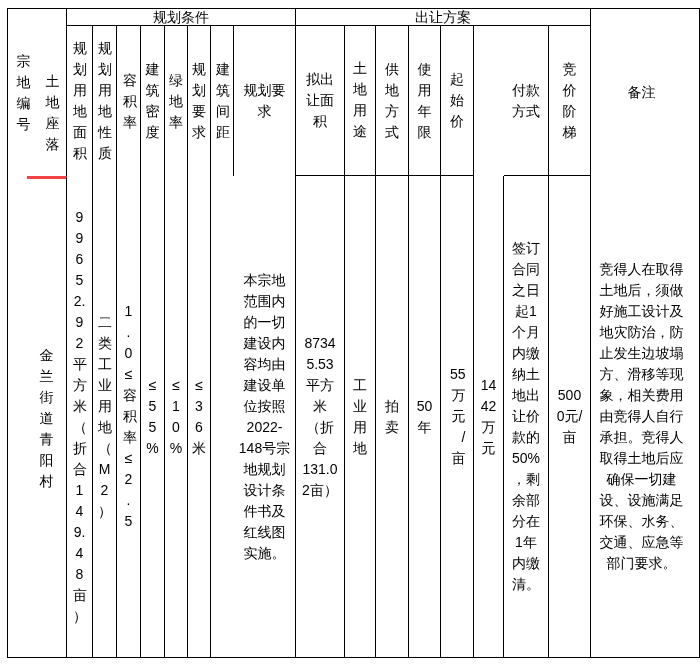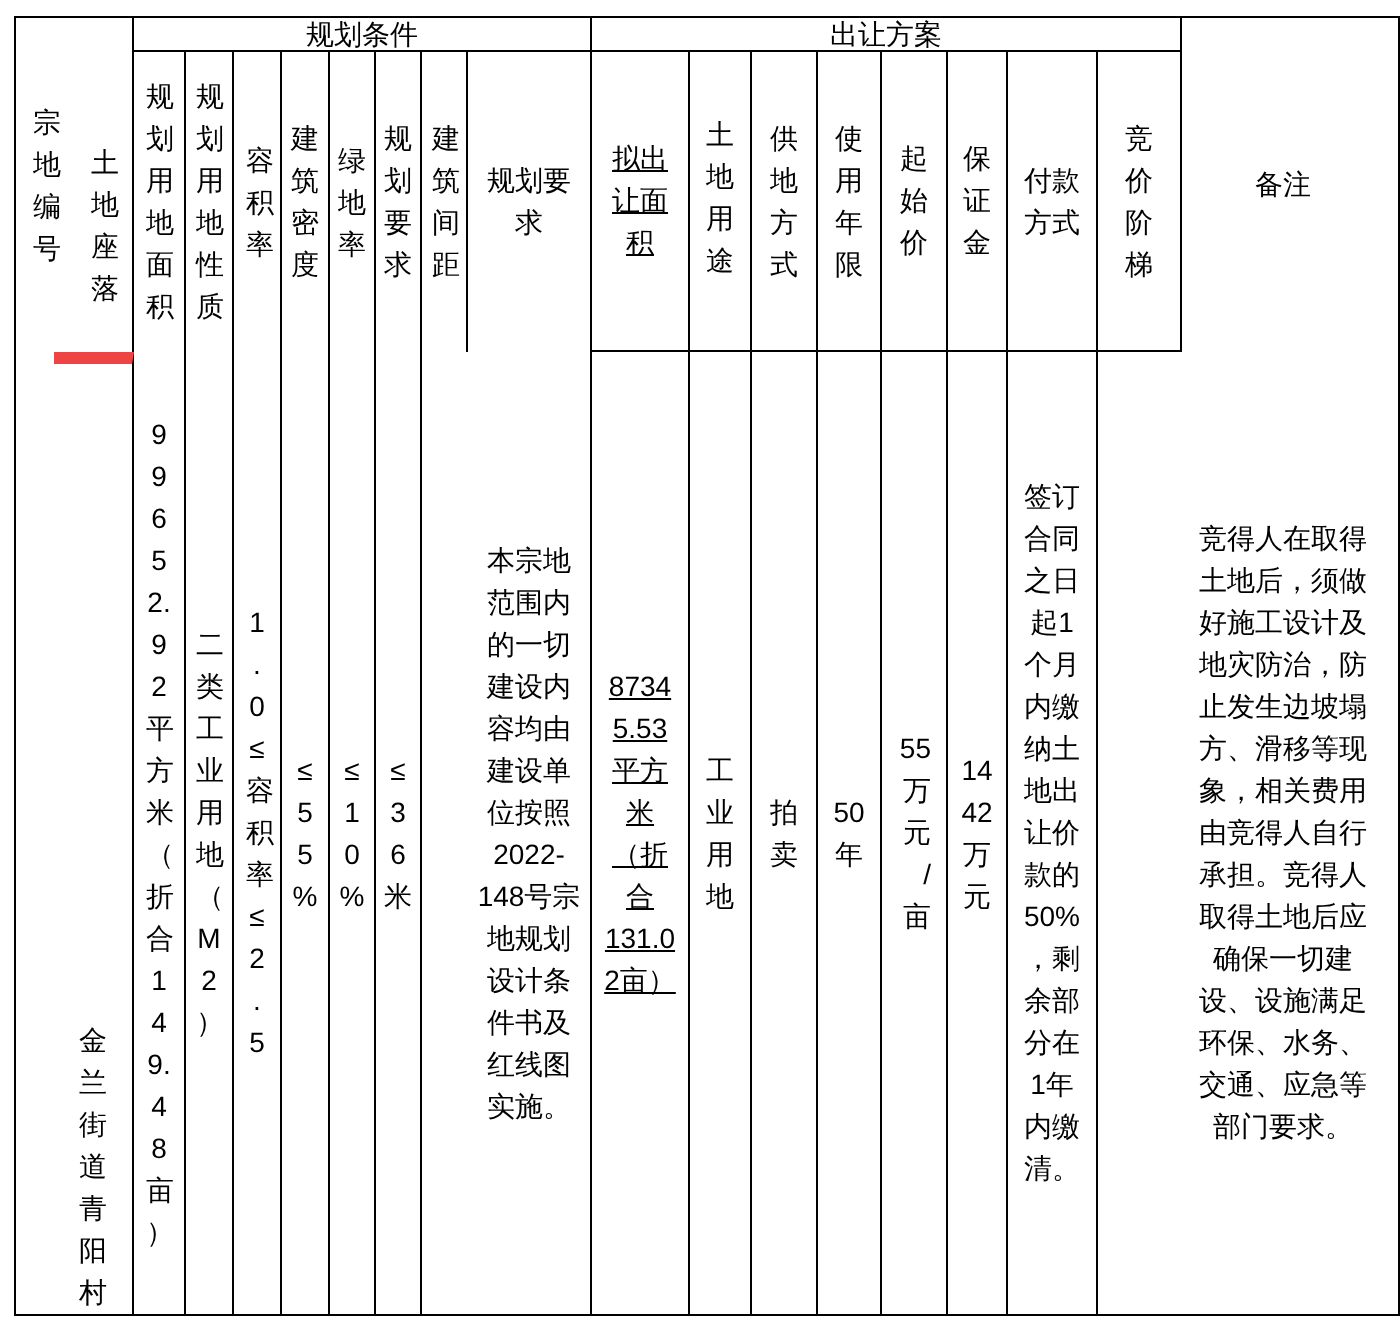--- a/index.html
+++ b/index.html
@@ -22,21 +22,21 @@
   }
   .cell{
     box-sizing:border-box;
     display:flex;align-items:center;justify-content:center;
     text-align:center;
     overflow:hidden;
   }
   .cell > span{display:block;width:100%;overflow-wrap:break-word;}
   .br{border-right:1px solid #000;}
   .bb{border-bottom:1px solid #000;}
-  .bt{border-top:6px solid #ef4444;align-items:flex-end;}
+  .bt{border-top:3px solid #ef4444;}
   .ba > span{word-break:break-all;}
   .gh{line-height:16px;}
   
   .corner{grid-area:1/1/3/3;padding:0;}
   .gh-plan{grid-area:1/3/2/11;}
   .gh-xfer{grid-area:1/11/2/19;}
   .h-remarks{grid-area:1/19/3/20;}
   .h3{grid-area:2/3/3/4;}   .d3{grid-area:3/3/4/4;}
   .h4{grid-area:2/4/3/5;}   .d4{grid-area:3/4/4/5;}
   .h5{grid-area:2/5/3/6;}   .d5{grid-area:3/5/4/6;justify-content:flex-end;}
@@ -60,21 +60,21 @@
   .p1{padding:0 3px;}
   .p2{padding:0 7px;}
   .p3{padding:0 6px;}
   .p4{padding:0 5px;}
   .p5{padding:0 6px;}
   .p6{padding:0 4px;}
   .p7{padding:0 4px;}
   .p8{padding:0 4px;}
   .p9{padding:0 5px;}
   .p10{padding:0 4px;}
-  .p11{padding:0 6px;text-decoration:underline;}
+  .p11{padding:0 6px;}
   .p12{padding:0 5px;}
   .p13{padding:0 5px;}
   .p14{padding:0 5px;}
   .p15{padding:0 7.5px;}
   .p16{padding:0 5.5px;}
   .p17{padding:0 6px;}
   .p18{padding:0 7.5px;}
   .p19{padding:0 7px;}
   
   .corner .sub{display:flex;align-items:center;justify-content:center;height:100%;}
@@ -140,23 +140,20 @@
     </div>
   <div class="cell h13 p13 br bb">
       <span>供地方式</span>
     </div>
   <div class="cell h14 p14 br bb">
       <span>使用年限</span>
     </div>
   <div class="cell h15 p15 br bb">
       <span>起始价</span>
     </div>
-  <div class="cell h16 p16 br bb">
-      <span>保证金</span>
-    </div>
   <div class="cell h17 p17 br bb">
       <span>付款方式</span>
     </div>
   <div class="cell h18 p18 br bb">
       <span>竞价阶梯</span>
     </div>
 
   <div class="cell d2 p2 br bt">
       <span>金兰街道青阳村</span>
     </div>
@@ -195,17 +192,20 @@
     </div>
   <div class="cell d15 p15 br">
       <span>55万元/亩</span>
     </div>
   <div class="cell d16 p16 br">
       <span>1442万元</span>
     </div>
   <div class="cell d17 p17 br">
       <span>签订合同之日起1个月内缴纳土地出让价款的50%，剩余部分在1年内缴清。</span>
     </div>
+  <div class="cell d18 p18 br">
+      <span>5000元/亩</span>
+    </div>
   <div class="cell d19 p19">
       <span>竞得人在取得土地后，须做好施工设计及地灾防治，防止发生边坡塌方、滑移等现象，相关费用由竞得人自行承担。竞得人取得土地后应确保一切建设、设施满足环保、水务、交通、应急等部门要求。</span>
     </div>
 
 </div>
 
 </body></html>

